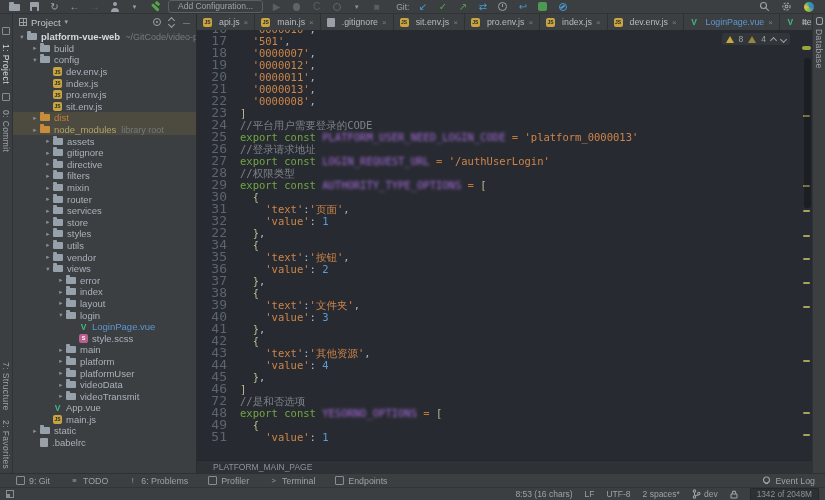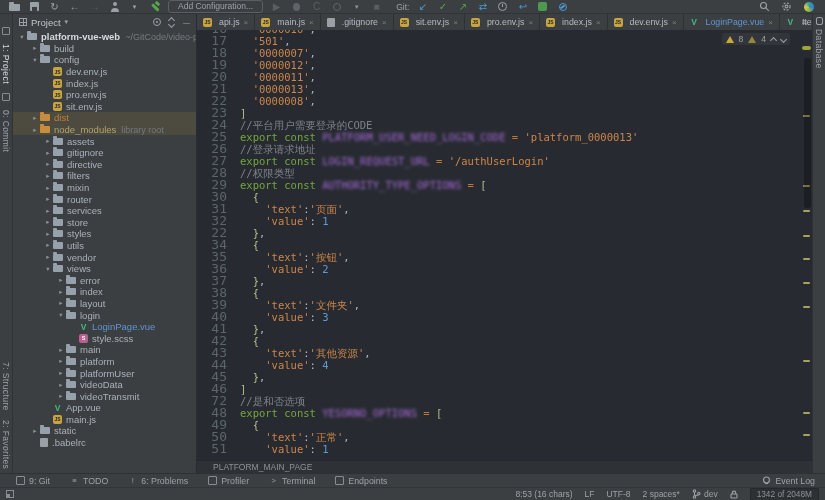--- a/index.html
+++ b/index.html
@@ -596,24 +596,20 @@
             </div>
             <div class="cl">
               <span class="ln">48</span>
               <span class="ct"><span class="sg-kw">export const </span><span class="sg-cb">YESORNO_OPTIONS</span><span class="sg-eq"> = </span><span class="sg-br">[</span></span>
             </div>
             <div class="cl">
               <span class="ln">49</span>
               <span class="ct"><span class="sg-pl">  </span><span class="sg-br">{</span></span>
             </div>
             <div class="cl">
-              <span class="ln">50</span>
-              <span class="ct"><span class="sg-pl">    </span><span class="sg-str">'text'</span><span class="sg-pu">:</span><span class="sg-str">'正常'</span><span class="sg-pu">,</span></span>
-            </div>
-            <div class="cl">
               <span class="ln">51</span>
               <span class="ct"><span class="sg-pl">    </span><span class="sg-str">'value'</span><span class="sg-pu">: </span><span class="sg-num">1</span></span>
             </div>
           </div>
         <div class="insp">
           <i class="tri warn"></i>
           <span>8</span>
           <i class="tri weak"></i>
           <span>4</span>
           <i class="chvi up"></i>

